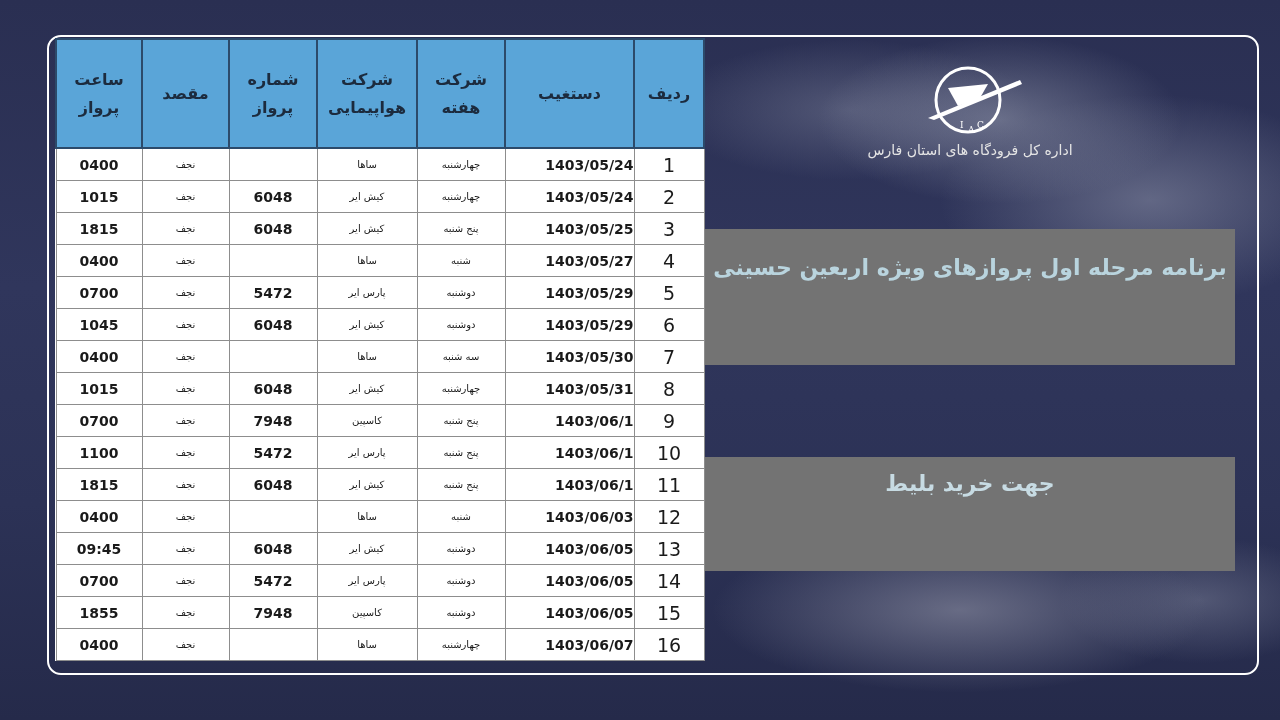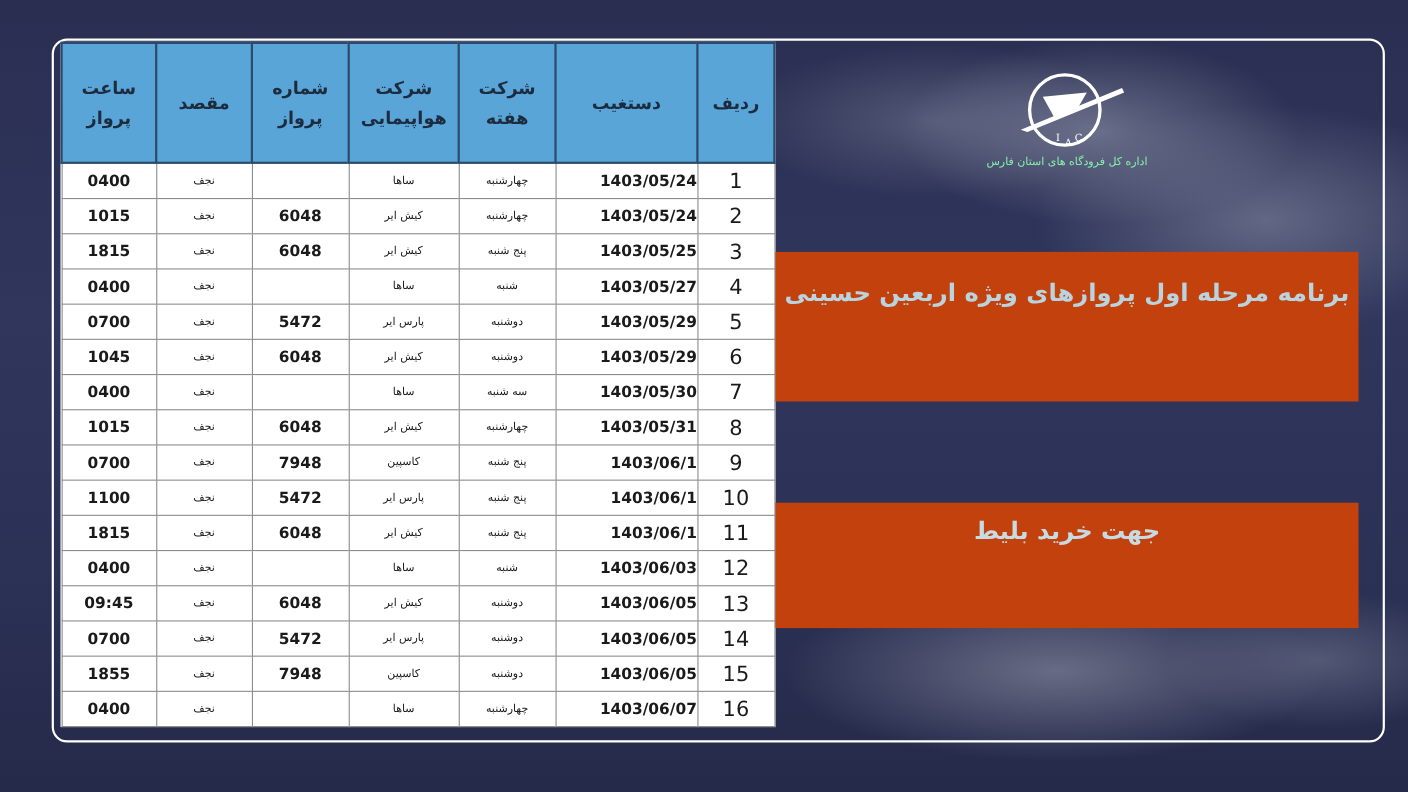--- a/index.html
+++ b/index.html
@@ -40,24 +40,24 @@
     font-size:14px; font-weight:bold;
   }
   .schedule td.num { font-size:19px; font-weight:normal; }
   .schedule td.date { font-size:14px;text-align:right; }
   .schedule td.fa { font-weight:normal; font-size:10px; }
   .logo-area {
     position:absolute; left:830px; top:62px; width:280px; text-align:center;
   }
   .logo-area svg { display:block; margin:0 auto; }
   .logo-caption {
-    color:#86efac; font-size:10px; margin-top:4px; direction:rtl;
+    color:#e5e5e5; font-size:14px; margin-top:4px; direction:rtl;
   }
   .black-box {
-    position:absolute; left:705px; width:530px; background:#c2410c;
+    position:absolute; left:705px; width:530px; background:#737373;
     direction:rtl; text-align:center; font-weight:bold;
   }
   .box1 { top:229px; height:136px; }
   .box2 { top:457px; height:114px;text-align:center; }
   .line-a { color:#b9d4de; font-size:22px; }
   .line-b { color:#ffffff; font-size:24px; }
   .line-c { color:#c7dbe3; font-size:22px; }
 </style>
 </head>
 <body>

